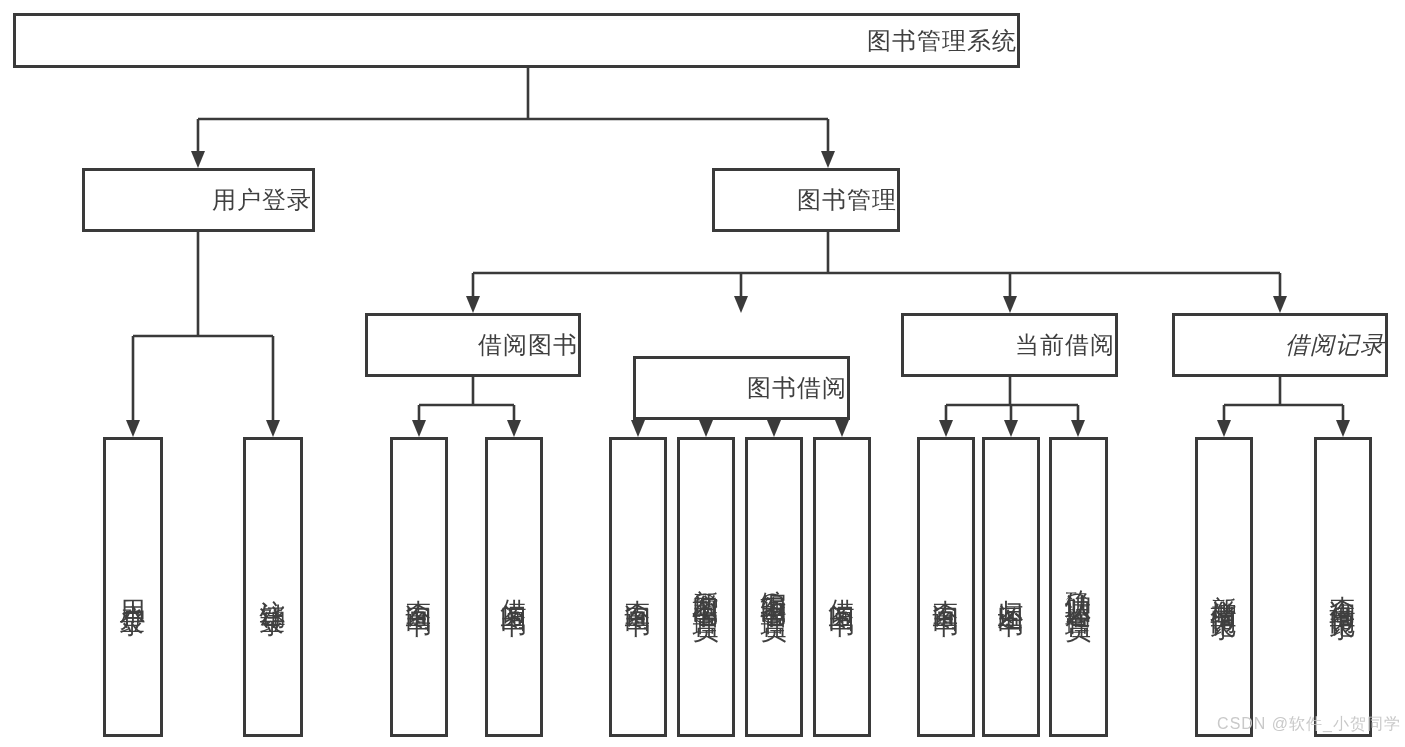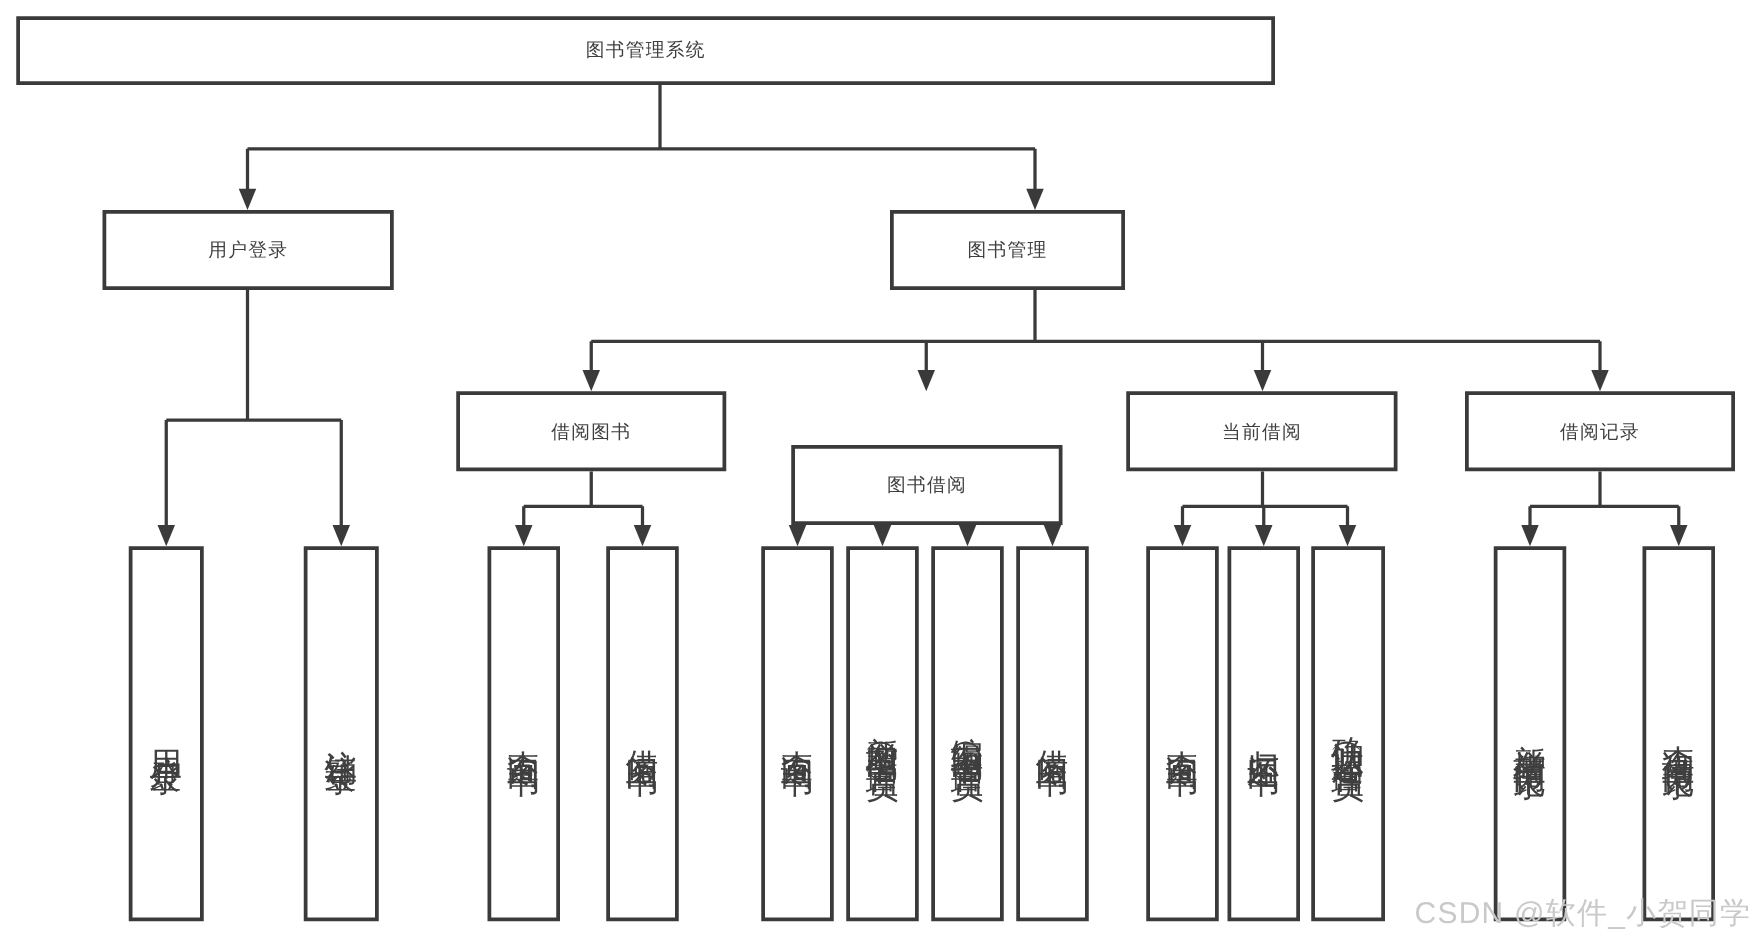--- a/index.html
+++ b/index.html
@@ -16,30 +16,30 @@
   }
   .stage svg.wires{position:absolute;left:0;top:0;width:1405px;height:747px;}
   .wires path{fill:none;stroke:var(--line);stroke-width:2.6px;}
   .wires polygon{fill:var(--line);stroke:none;}
   .node{
     position:absolute;box-sizing:border-box;background:#fff;
     border:3px solid var(--line);
     display:flex;align-items:center;justify-content:center;
     color:var(--text);
   }
-  .hbox{font-size:15px;letter-spacing:1px;}
+  .hbox{font-size:24px;letter-spacing:1px;justify-content:flex-end;}
   .vbox .vlabel{
     writing-mode:vertical-rl;text-orientation:mixed;
     font-size:26px;letter-spacing:4px;line-height:1;
     white-space:nowrap;
   }
   .hbox .hlabel{white-space:nowrap;}
   .watermark{
     position:absolute;right:4px;top:714px;
-    font-size:24px;color:var(--wm);letter-spacing:1px;
+    font-size:16px;color:var(--wm);letter-spacing:1px;
     z-index:5;white-space:nowrap;
   }
 </style>
 </head>
 <body>
 
 <div class="stage">
 
   <svg class="wires" viewBox="0 0 1405 747" xmlns="http://www.w3.org/2000/svg">
     <path d="
@@ -86,21 +86,21 @@
 
   <div class="node hbox" style="left:365px;top:313px;width:216px;height:64px;">
     <span class="hlabel">借阅图书</span>
   </div>
   <div class="node hbox" style="left:633px;top:313px;width:217px;height:64px;margin-top:43px;">
     <span class="hlabel">图书借阅</span>
   </div>
   <div class="node hbox" style="left:901px;top:313px;width:217px;height:64px;">
     <span class="hlabel">当前借阅</span>
   </div>
-  <div class="node hbox" style="left:1172px;top:313px;width:216px;height:64px;">
+  <div class="node hbox" style="left:1172px;top:313px;width:216px;height:64px;font-style:italic;">
     <span class="hlabel">借阅记录</span>
   </div>
 
   <div class="node vbox" style="left:103px;top:437px;width:60px;height:300px;">
     <span class="vlabel">用户登录</span>
   </div>
   <div class="node vbox" style="left:243px;top:437px;width:60px;height:300px;">
     <span class="vlabel">注销登录</span>
   </div>
 

